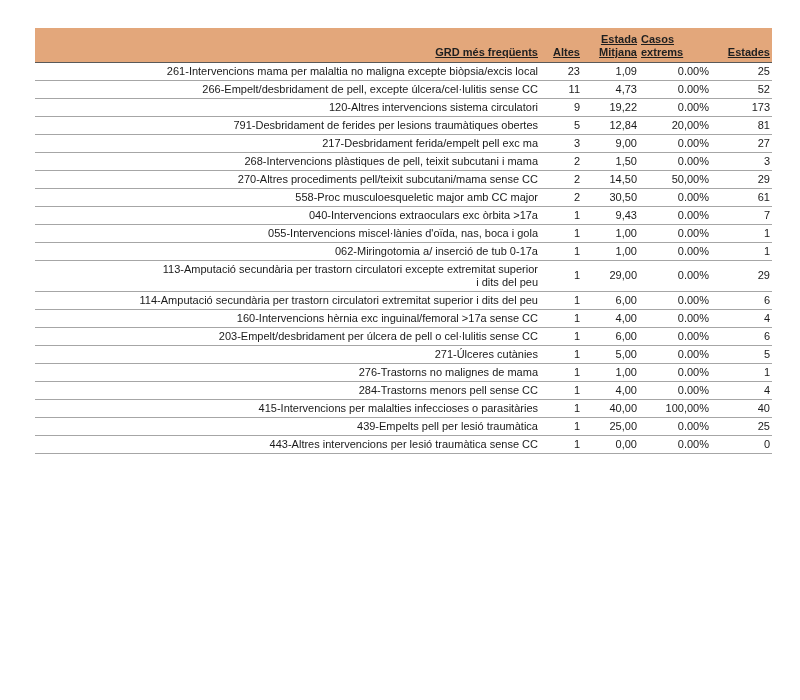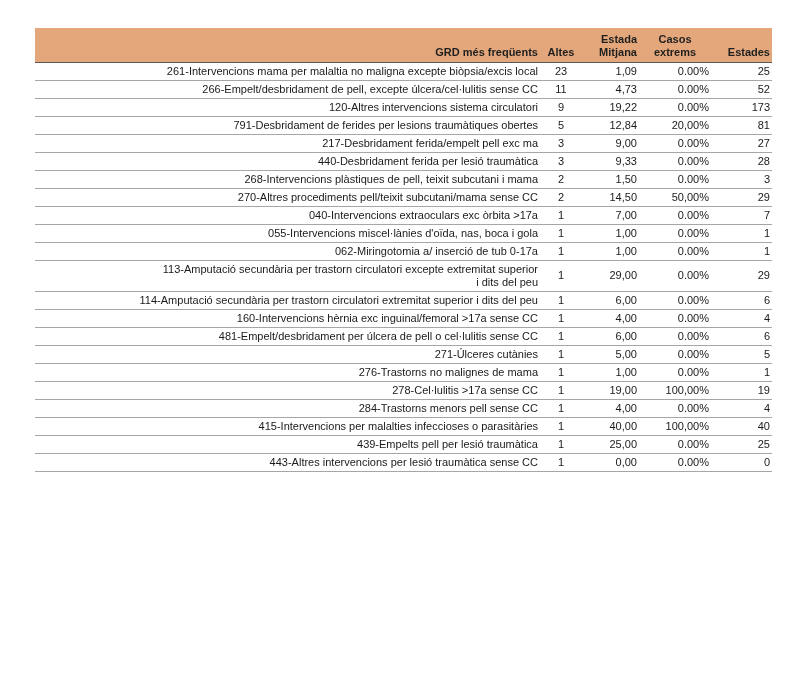--- a/index.html
+++ b/index.html
@@ -30,36 +30,37 @@
     background: var(--header-bg, #E3A77B);
     border-bottom: 1px solid var(--header-border, #595959);
     font-weight: bold;
     vertical-align: bottom;
     height: 34px;
     box-sizing: border-box;
     padding: 3px 2px 3px 2px;
     line-height: 13px;
     white-space: pre-line;
     color: #1f1f1f;
+    text-decoration: underline;
   }
   table.grd tbody td {
     border-bottom: 1px solid var(--row-border, #A6A6A6);
     padding: 2px 2px;
     line-height: 13px;
     vertical-align: middle;
     box-sizing: border-box;
     height: 17px;
     white-space: pre-line;
     overflow: hidden;
   }
   
   .a-left   { text-align: right; }
   .a-right  { text-align: right; }
-  .a-center { text-align: center; }
-  th.c1, td.c1 { padding-right: 5px; text-align: center; }
+  .a-center { text-align: left; }
+  th.c1, td.c1 { padding-right: 5px; }
   th.c2, td.c2 { padding-right: 5px; }
   td.c3        { padding-right: 9px; }
   th.c4, td.c4 { padding-right: 2px; }
   td.c0        { padding-left: 2px; margin-left: 36px; }
   th.c0        { padding-left: 2px; }
 </style>
 </head>
 <body>
 
 <div class="sheet">
@@ -112,44 +113,44 @@
           <td class="c4 a-right">81</td>
         </tr>
         <tr>
           <td class="c0 a-left">217-Desbridament ferida/empelt pell exc ma</td>
           <td class="c1 a-right">3</td>
           <td class="c2 a-right">9,00</td>
           <td class="c3 a-right">0.00%</td>
           <td class="c4 a-right">27</td>
         </tr>
         <tr>
-          <td class="c0 a-left">440-Desbridament ferida per lesió traumàtica</td>
-          <td class="c1 a-right">3</td>
-          <td class="c2 a-right">9,33</td>
-          <td class="c3 a-right">0.00%</td>
-          <td class="c4 a-right">28</td>
-        </tr>
-        <tr>
           <td class="c0 a-left">268-Intervencions plàstiques de pell, teixit subcutani i mama</td>
           <td class="c1 a-right">2</td>
           <td class="c2 a-right">1,50</td>
           <td class="c3 a-right">0.00%</td>
           <td class="c4 a-right">3</td>
         </tr>
         <tr>
           <td class="c0 a-left">270-Altres procediments pell/teixit subcutani/mama sense CC</td>
           <td class="c1 a-right">2</td>
           <td class="c2 a-right">14,50</td>
           <td class="c3 a-right">50,00%</td>
           <td class="c4 a-right">29</td>
         </tr>
         <tr>
+          <td class="c0 a-left">558-Proc musculoesqueletic major amb CC major</td>
+          <td class="c1 a-right">2</td>
+          <td class="c2 a-right">30,50</td>
+          <td class="c3 a-right">0.00%</td>
+          <td class="c4 a-right">61</td>
+        </tr>
+        <tr>
           <td class="c0 a-left">040-Intervencions extraoculars exc òrbita &gt;17a</td>
           <td class="c1 a-right">1</td>
-          <td class="c2 a-right">7,00</td>
+          <td class="c2 a-right">9,43</td>
           <td class="c3 a-right">0.00%</td>
           <td class="c4 a-right">7</td>
         </tr>
         <tr>
           <td class="c0 a-left">055-Intervencions miscel·lànies d'oïda, nas, boca i gola</td>
           <td class="c1 a-right">1</td>
           <td class="c2 a-right">1,00</td>
           <td class="c3 a-right">0.00%</td>
           <td class="c4 a-right">1</td>
         </tr>
@@ -176,46 +177,39 @@
           <td class="c4 a-right">6</td>
         </tr>
         <tr>
           <td class="c0 a-left">160-Intervencions hèrnia exc inguinal/femoral &gt;17a sense CC</td>
           <td class="c1 a-right">1</td>
           <td class="c2 a-right">4,00</td>
           <td class="c3 a-right">0.00%</td>
           <td class="c4 a-right">4</td>
         </tr>
         <tr>
-          <td class="c0 a-left">481-Empelt/desbridament per úlcera de pell o cel·lulitis sense CC</td>
+          <td class="c0 a-left">203-Empelt/desbridament per úlcera de pell o cel·lulitis sense CC</td>
           <td class="c1 a-right">1</td>
           <td class="c2 a-right">6,00</td>
           <td class="c3 a-right">0.00%</td>
           <td class="c4 a-right">6</td>
         </tr>
         <tr>
           <td class="c0 a-left">271-Úlceres cutànies</td>
           <td class="c1 a-right">1</td>
           <td class="c2 a-right">5,00</td>
           <td class="c3 a-right">0.00%</td>
           <td class="c4 a-right">5</td>
         </tr>
         <tr>
           <td class="c0 a-left">276-Trastorns no malignes de mama</td>
           <td class="c1 a-right">1</td>
           <td class="c2 a-right">1,00</td>
           <td class="c3 a-right">0.00%</td>
           <td class="c4 a-right">1</td>
-        </tr>
-        <tr>
-          <td class="c0 a-left">278-Cel·lulitis &gt;17a sense CC</td>
-          <td class="c1 a-right">1</td>
-          <td class="c2 a-right">19,00</td>
-          <td class="c3 a-right">100,00%</td>
-          <td class="c4 a-right">19</td>
         </tr>
         <tr>
           <td class="c0 a-left">284-Trastorns menors pell sense CC</td>
           <td class="c1 a-right">1</td>
           <td class="c2 a-right">4,00</td>
           <td class="c3 a-right">0.00%</td>
           <td class="c4 a-right">4</td>
         </tr>
         <tr>
           <td class="c0 a-left">415-Intervencions per malalties infeccioses o parasitàries</td>

